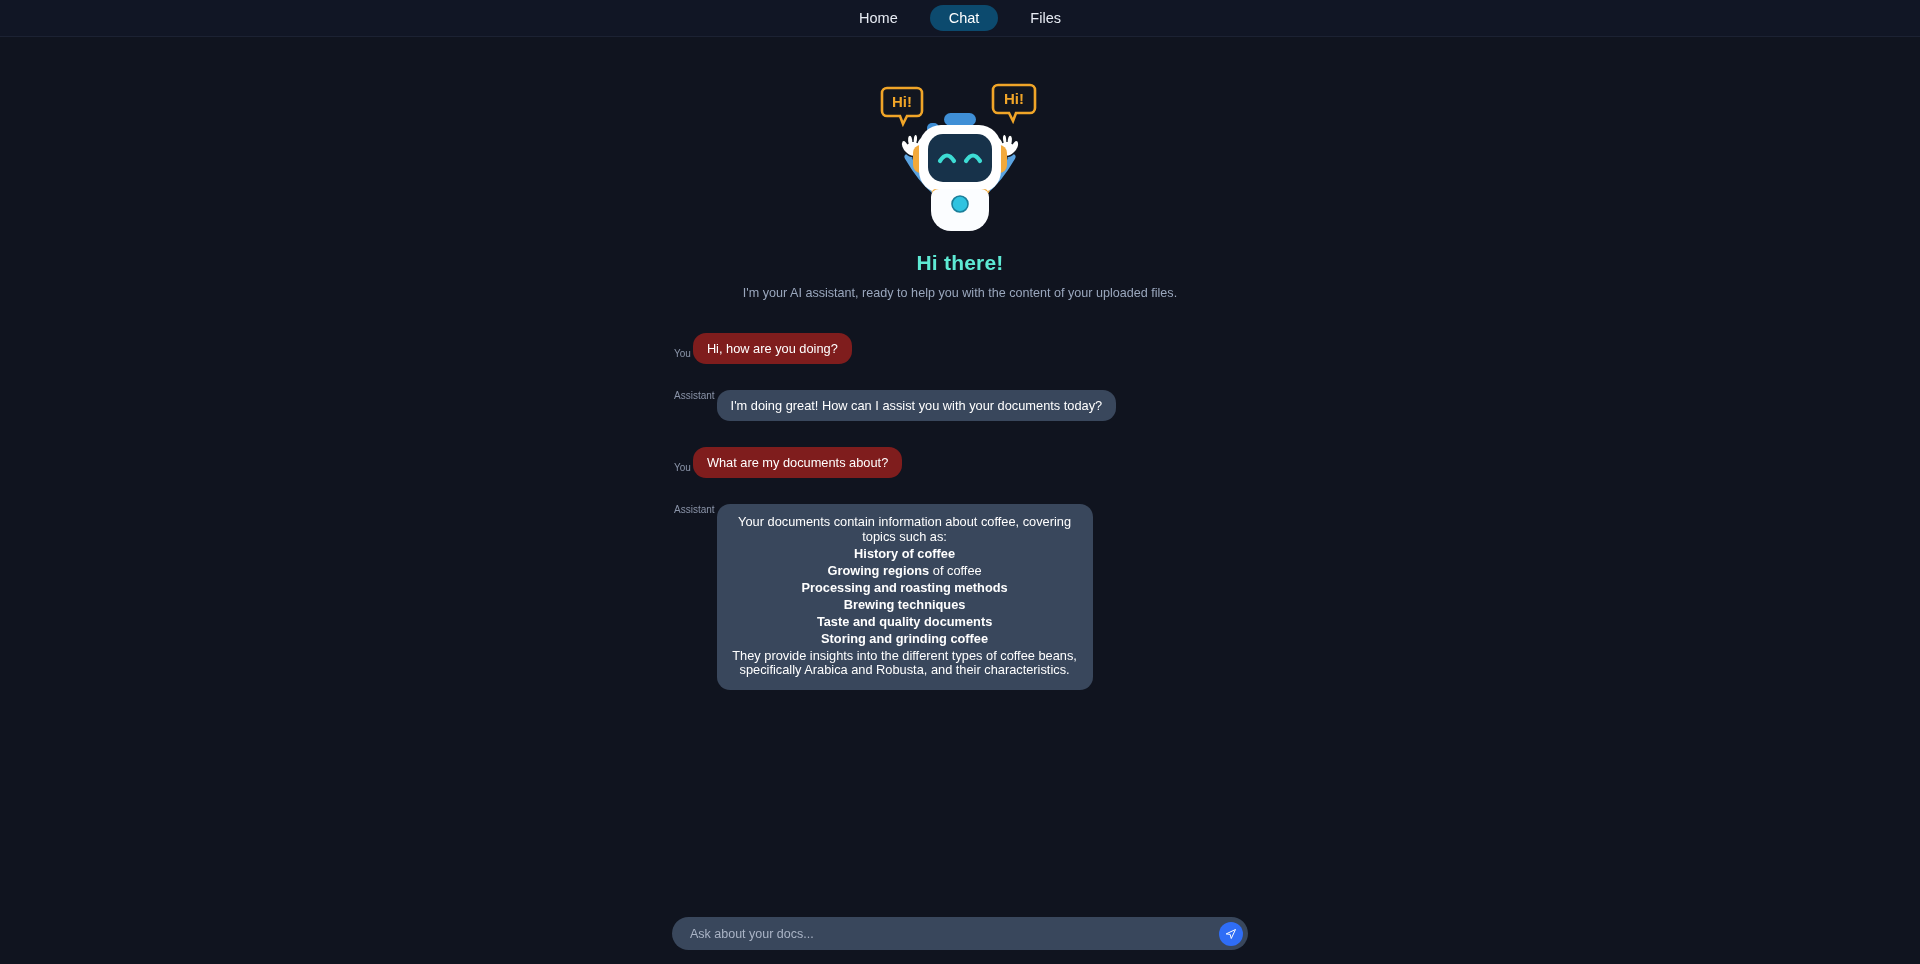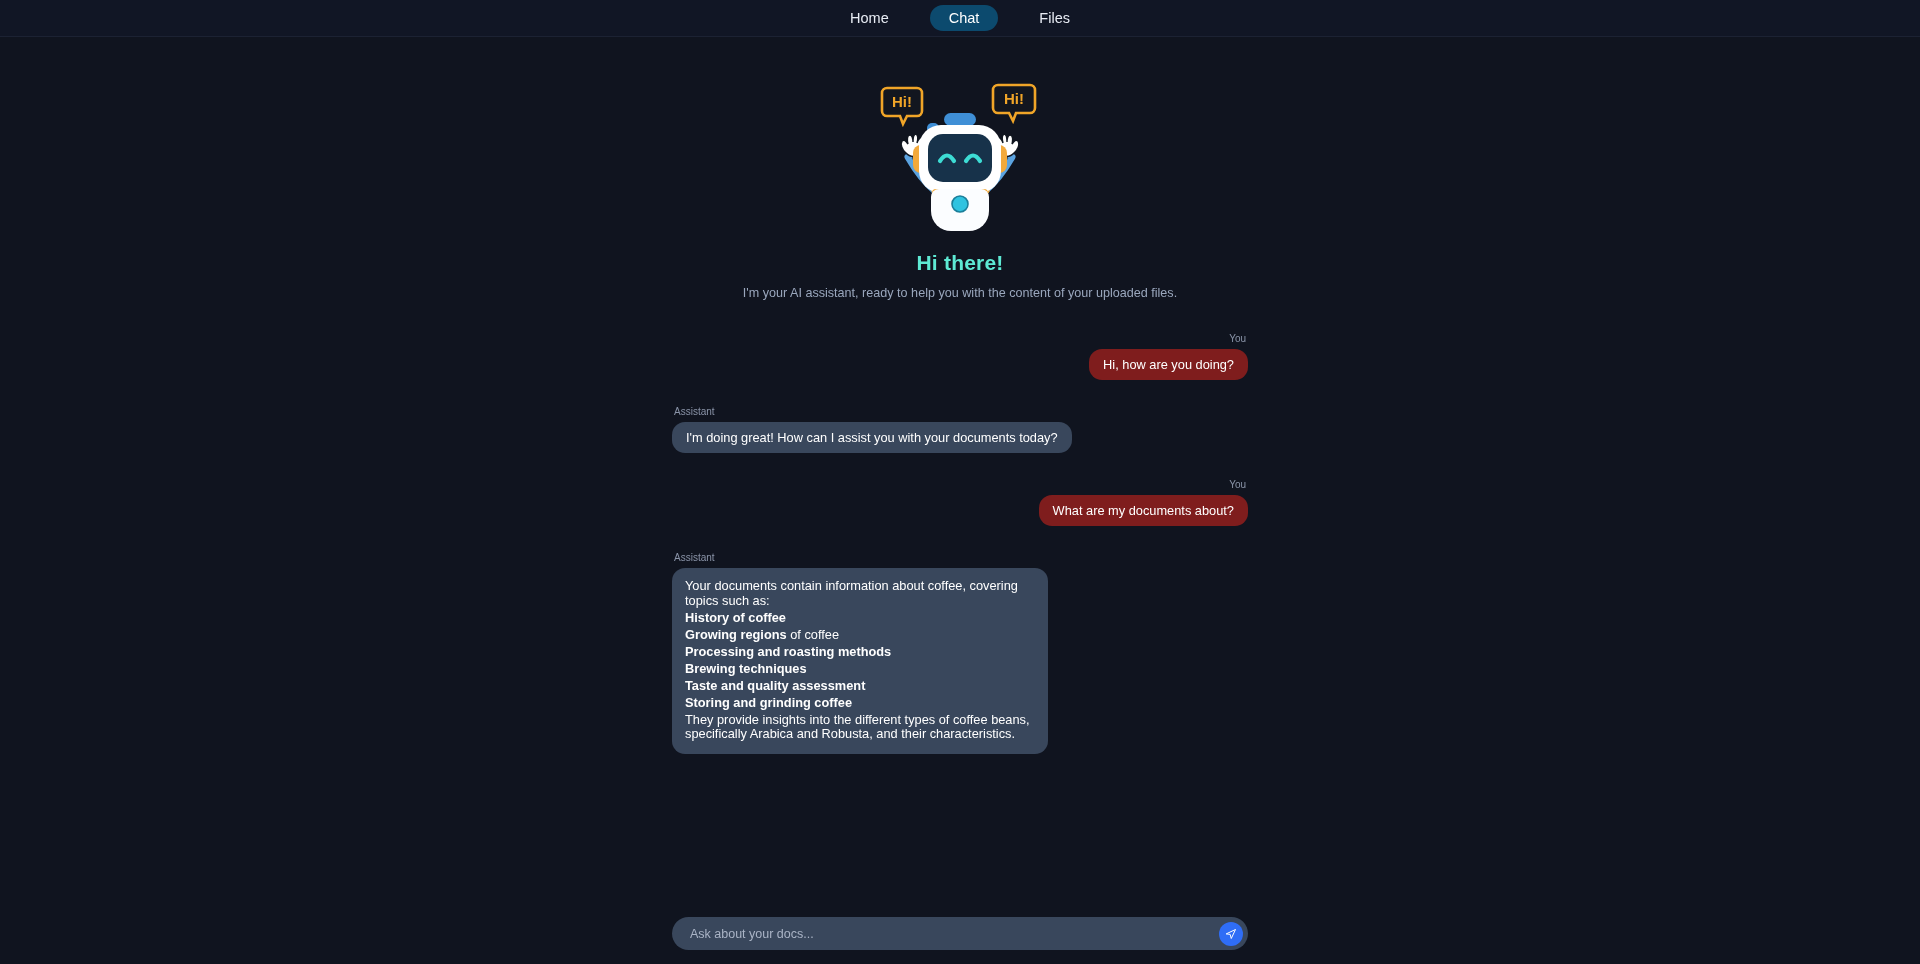--- a/index.html
+++ b/index.html
@@ -13,21 +13,21 @@
 
   
   .topbar {
     height: 37px;
     width: 100%;
     background: #111625;
     border-bottom: 1px solid #1c2233;
     display: flex;
     align-items: center;
     justify-content: center;
-    gap: 29px;
+    gap: 20px;
   }
   .nav-link {
     font-size: 14.5px;
     color: #e8ecf4;
     padding: 5px 12px;
     border-radius: 999px;
     line-height: 1;
     cursor: pointer;
     background: transparent;
     border: none;
@@ -77,21 +77,21 @@
     font-size: 12.6px;
     color: #9aa7bd;
   }
 
   
   .messages {
     margin-top: 33px;
     display: flex;
     flex-direction: column;
   }
-  .msg-row { display: flex; flex-direction: column; margin-bottom: 26px; }
+  .msg-row { display: flex; flex-direction: row; margin-bottom: 26px; }
   .msg-row.user  { align-items: flex-end; }
   .msg-row.assistant { align-items: flex-start; }
   .msg-role {
     font-size: 10px;
     color: #8a94a8;
     margin-bottom: 5px;
     padding: 0 2px;
   }
   .bubble {
     max-width: 460px;
@@ -100,20 +100,21 @@
     font-size: 12.8px;
     line-height: 1.18;
     color: #ffffff;
   }
   .bubble.user { background: #7f1d1d; }
   .bubble.assistant { background: #39475c; }
   .bubble.long {
     max-width: 376px;
     padding: 11px 13px 12px 13px;
     line-height: 1.165;
+    text-align: center;
   }
   .bubble.long .line { display: block; margin: 0 0 2px 0; }
   .bubble.long .line:last-child { margin-bottom: 0; }
   .bubble.long .para { display: block; margin-top: 1px; }
 
   
   .composer-area {
     position: absolute;
     left: 0;
     bottom: 14px;
@@ -243,21 +244,21 @@
       </div>
 
       <div class="msg-row assistant">
         <div class="msg-role">Assistant</div>
         <div class="bubble assistant long">
           <span class="line">Your documents contain information about coffee, covering topics such as:</span>
           <span class="line"><b>History of coffee</b><span></span></span>
           <span class="line"><b>Growing regions</b><span> of coffee</span></span>
           <span class="line"><b>Processing and roasting methods</b><span></span></span>
           <span class="line"><b>Brewing techniques</b><span></span></span>
-          <span class="line"><b>Taste and quality assessment</b><span></span></span>
+          <span class="line"><b>Taste and quality documents</b><span></span></span>
           <span class="line"><b>Storing and grinding coffee</b><span></span></span>
           <span class="para">They provide insights into the different types of coffee beans, specifically Arabica and Robusta, and their characteristics.</span>
         </div>
       </div>
 
     </div>
 
     <div class="composer-area">
       <div class="composer">
         <input type="text" placeholder="Ask about your docs..." style="">

